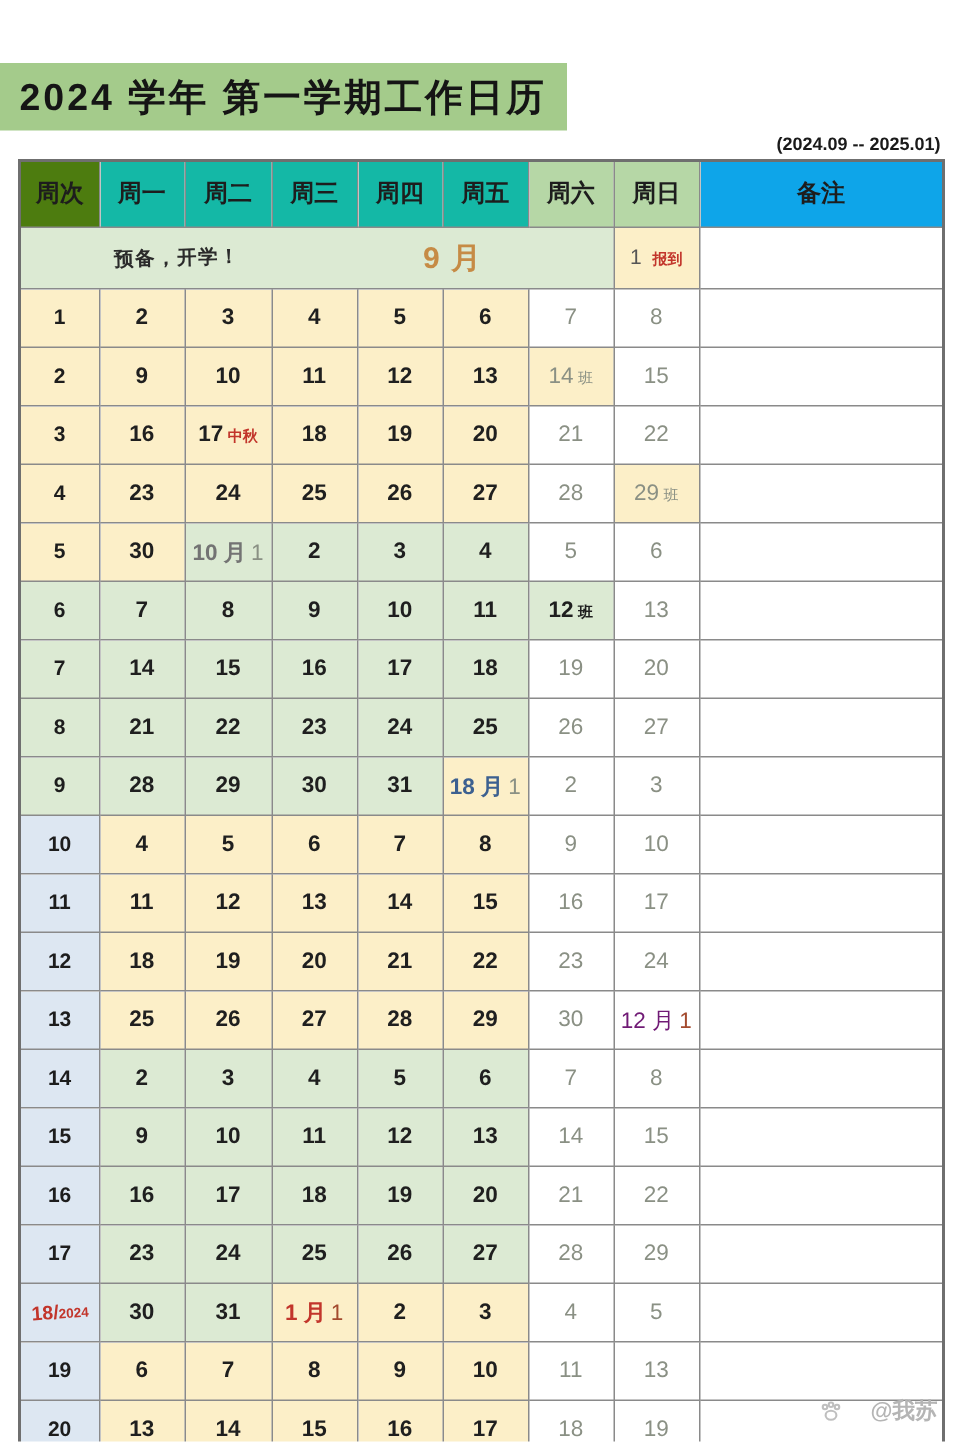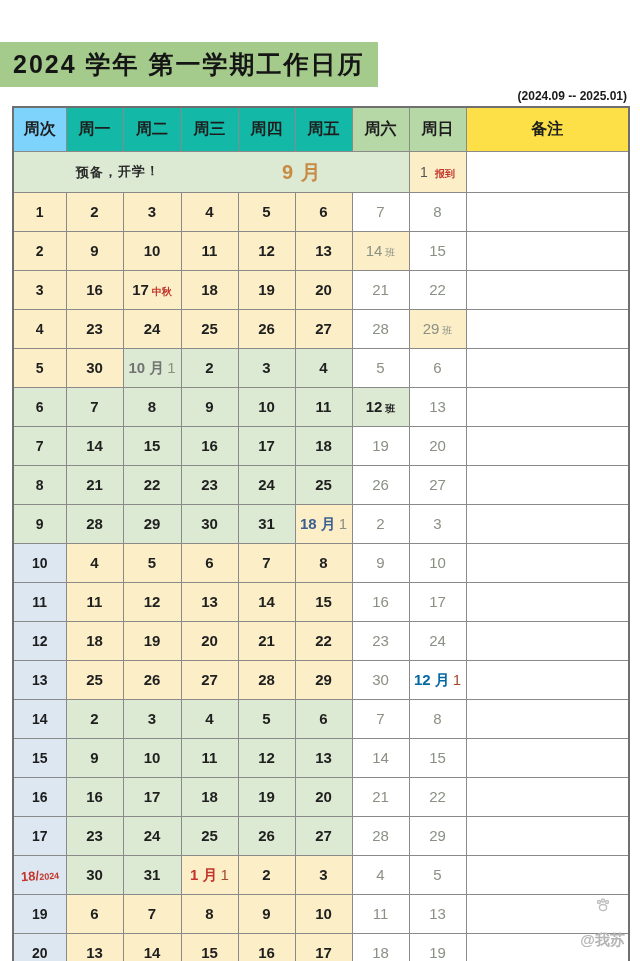--- a/index.html
+++ b/index.html
@@ -21,36 +21,36 @@
     border:2px solid #6f6f6f;
   }
   .cal th,.cal td{
     border:1px solid #8a8a8a;text-align:center;vertical-align:middle;
     padding:0;overflow:hidden;white-space:nowrap;
   }
   .cal thead th{height:43px;font-size:16px;font-weight:700;color:#1d1d1d;}
   tr.sep-row td{height:40px;}
   tr.week-row td{height:38px;}
   
-  .hd-blue{background:#7dd3fc;font-family:Liberation Serif, serif;}
+  .hd-blue{background:#4d7c0f;font-family:Liberation Serif, serif;}
   .hd-cream{background:#14b8a6;}
   .hd-green{background:#b6d7a6;}
-  .hd-pink{background:#fde047;}
+  .hd-pink{background:#0ea5e9;}
   .bg-cream{background:#fcefc8;}
   .bg-green{background:#dcead3;}
   .bg-white{background:#ffffff;}
   .bg-blue{background:#dde7f2;}
   .sat-head{color:#4b5b4b;}
   
   .c-black{color:#1f1f1f;font-weight:700;}
   .c-gray{color:#8a9084;font-weight:400;}
   .c-red{color:#c2352b;font-weight:700;}
   .c-amber{color:#737373;font-weight:700;}
   .c-blue{color:#3c6090;font-weight:700;}
-  .c-brown{color:#0369a1;font-weight:700;}
+  .c-brown{color:#701a75;font-weight:400;}
   .c-darkred{color:#a34a2e;font-weight:400;}
   .c-dark{color:#555555;font-weight:400;}
   .cell-inner{font-size:15px;}
   .cell-inner .part + .part{margin-left:3px;}
   .small{font-size:10px;margin-top:42px;}
   .week-label{font-size:14px;font-weight:700;color:#1d1d1d;}
   .week-hand{display:inline-block;transform:rotate(-4deg);font-size:13px;font-weight:700;}
   .week-hand .yr{font-size:9px;}
   
   .sep-inner{position:relative;height:100%;display:flex;align-items:center;}
@@ -58,21 +58,21 @@
     position:absolute;left:62px;top:50%;transform:translateY(-50%) rotate(-1.5deg);
     font-size:13px;font-weight:700;color:#2a2a2a;letter-spacing:1px;
   }
   .month-9{
     position:absolute;left:268px;top:50%;transform:translateY(-50%);
     font-size:20px;font-weight:700;color:#c68b45;letter-spacing:1px;
   }
   .report-cell .num{font-size:14px;}
   .watermark{
     position:absolute;right:15px;bottom:11px;display:flex;align-items:center;gap:18px;
-    color:#b5b5b5;font-size:15px;font-weight:700;flex-direction:column;
+    color:#b5b5b5;font-size:15px;font-weight:700;
   }
   .watermark svg{display:block;opacity:.85;}
 </style>
 </head>
 <body>
 
 <div class="title-wrap">
   <span class="title">2024 学年  第一学期工作日历</span>
 </div>
 <div class="subtitle">(2024.09 -- 2025.01)</div>

